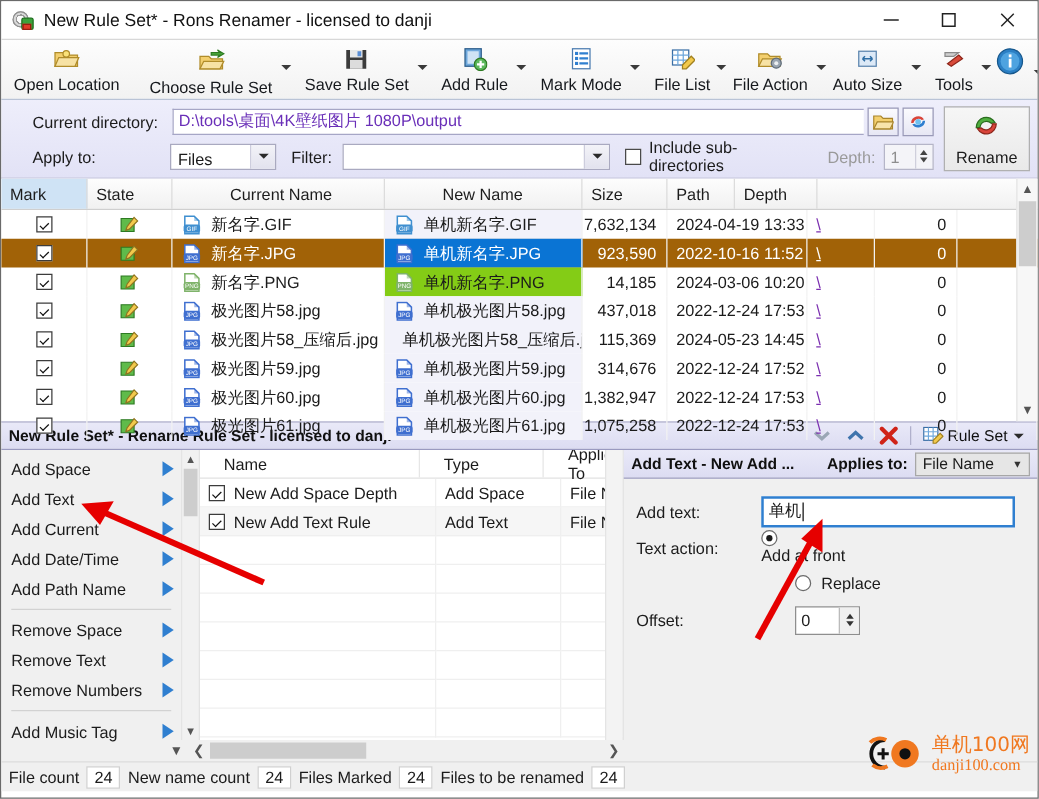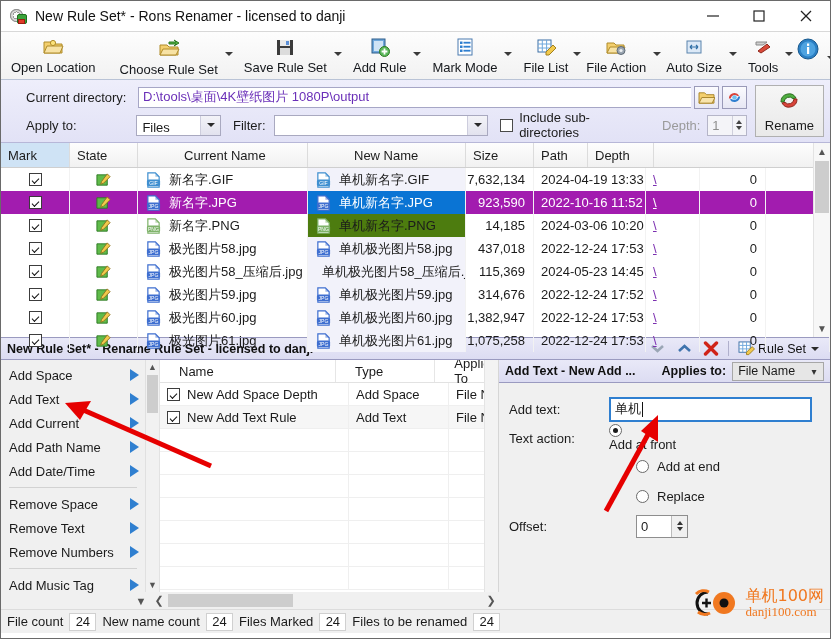--- a/index.html
+++ b/index.html
@@ -84,21 +84,21 @@
             border-bottom:1px solid #cfcfcf; font-size:13px; color:#1c1c1c; }
   .flhead .hc { border-right:1px solid #dcdcdc; display:flex; align-items:center; padding-left:7px;
                 overflow:hidden; white-space:nowrap; }
   .flhead .hc.mark { background:#cfe3f5; }
   .flrow { display:flex; height:23px; font-size:13px; align-items:stretch; }
   .flrow .c { display:flex; align-items:center; padding-left:7px; overflow:hidden;
               white-space:nowrap; border-right:1px solid #f2f2f2; }
   .flrow .c.num { justify-content:flex-end; padding-right:8px; padding-left:2px; }
   .flrow .c.ctr { justify-content:center; padding-left:0; }
   .flrow.alt .nn { background:#f2f2fa; }
-  .flrow.sel { background:#a21caf; color:#fff; }
+  .flrow.sel { background:#a16207; color:#fff; }
   .flrow.sel .nn { background:#0a74d4; }
   .flrow.sel .pathlink { color:#fff; }
   .pathlink { color:#7b2fb0; text-decoration:underline; }
   .cbx { width:13px; height:13px; border:1px solid #3c3c3c; background:#fff; position:relative; }
   .cbx:after { content:""; position:absolute; left:2px; top:4px; width:6px; height:3px;
                border-left:1.6px solid #111; border-bottom:1.6px solid #111;
                transform:rotate(-45deg); }
   .fscroll { position:absolute; right:0; top:0; width:17px; bottom:0; background:#f7f7f7;
              border-left:1px solid #e3e3e3; }
   .fscroll .sarrow { height:17px; display:flex; align-items:center; justify-content:center; color:#555;
@@ -522,21 +522,21 @@
           </div>
           <div class="c" style="width:170px">
             <svg width="17" height="16" viewBox="0 0 18 17">
               <path d="M3 1h8l4 4v11H3z" fill="#ffffff" stroke="#7fb36a" stroke-width="1.3"></path>
               <path d="M11 1l4 4h-4z" fill="#7fb36a" opacity=".5"></path>
               <rect x="2" y="8" width="14" height="7" rx="2" fill="#7fb36a"></rect>
               <text x="9" y="13.6" font-size="5.4" fill="#fff" text-anchor="middle" font-family="Liberation Sans, sans-serif">PNG</text>
             </svg>
             <span style="margin-left:7px">新名字.PNG</span>
           </div>
-          <div class="c nn" style="width: 158px; background: #4d7c0f;">
+          <div class="c nn" style="width: 158px; background: #84cc16;">
             <svg width="17" height="16" viewBox="0 0 18 17">
               <path d="M3 1h8l4 4v11H3z" fill="#ffffff" stroke="#7fb36a" stroke-width="1.3"></path>
               <path d="M11 1l4 4h-4z" fill="#7fb36a" opacity=".5"></path>
               <rect x="2" y="8" width="14" height="7" rx="2" fill="#7fb36a"></rect>
               <text x="9" y="13.6" font-size="5.4" fill="#fff" text-anchor="middle" font-family="Liberation Sans, sans-serif">PNG</text>
             </svg>
             <span style="margin-left:7px">单机新名字.PNG</span>
           </div>
           <div class="c num" style="width:68px">14,185</div>
           <div class="c" style="width:112px">2024-03-06 10:20</div>
@@ -775,25 +775,25 @@
         </div>
         <div class="rmitem">
           <span class="lbl">Add Text</span>
           <span class="tri"></span>
         </div>
         <div class="rmitem">
           <span class="lbl">Add Current</span>
           <span class="tri"></span>
         </div>
         <div class="rmitem">
+          <span class="lbl">Add Date/Time</span>
+          <span class="tri"></span>
+        </div>
+        <div class="rmitem">
           <span class="lbl">Add Path Name</span>
-          <span class="tri"></span>
-        </div>
-        <div class="rmitem">
-          <span class="lbl">Add Date/Time</span>
           <span class="tri"></span>
         </div>
         <div class="rmsep"></div>
         <div class="rmitem">
           <span class="lbl">Remove Space</span>
           <span class="tri"></span>
         </div>
         <div class="rmitem">
           <span class="lbl">Remove Text</span>
           <span class="tri"></span>
@@ -896,24 +896,20 @@
       </div>
 
       <div class="prow" style="height:26px;">
         <div class="plabel">Text action:</div>
         <div style="display:flex;align-items:flex-start;flex-direction:column;">
           <div class="radio on"></div>
           <div>Add at front</div>
         </div>
       </div>
 
-      <div class="radiorow">
-        <div class="radio"></div>
-        <div>Add at end</div>
-      </div>
 
       <div class="radiorow">
         <div class="radio"></div>
         <div>Replace</div>
       </div>
 
       <div class="prow" style="height:30px;">
         <div class="plabel" style="width:127px;">Offset:</div>
         <div class="offsetbox">
           <div class="v">0</div>

